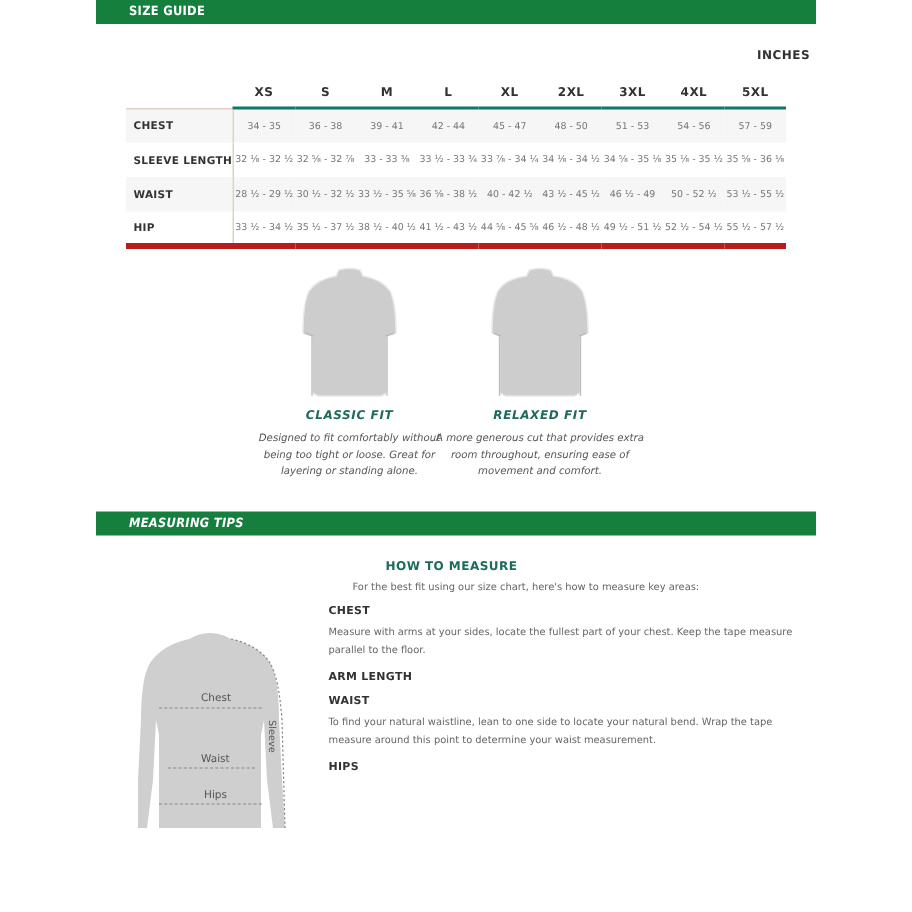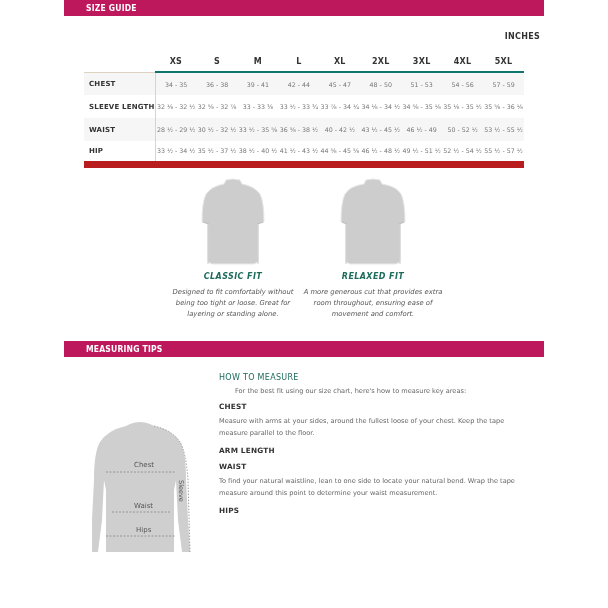--- a/index.html
+++ b/index.html
@@ -1,27 +1,27 @@
 <!DOCTYPE html>
 <html><head>
   <meta charset="utf-8">
   <style>
     * { box-sizing: border-box; margin: 0; padding: 0; }
     html, body { width: 608px; height: 608px; background: #ffffff; overflow: hidden; }
     body { position: relative; font-family: "DejaVu Sans", sans-serif; color: #555; }
 
     .bar {
       position: absolute; left: 64px; width: 480px; height: 16px;
-      background: #be185d; color: #fff;
+      background: #15803d; color: #fff;
       font-family: "DejaVu Sans Condensed", "DejaVu Sans", sans-serif;
       font-weight: bold; font-size: 8.5px; letter-spacing: 0.2px;
       padding-left: 22px; line-height: 16px;
     }
     #bar-size { top: 0; }
-    #bar-tips { top: 341px; }
+    #bar-tips { top: 341px; font-style: italic; }
 
     .units {
       position: absolute; top: 32px; left: 490px; width: 50px; text-align: right;
       font-weight: bold; font-size: 8px; color: #333; letter-spacing: 0.3px;
     }
 
     table.size {
       position: absolute; top: 52px; left: 84px; width: 440px;
       border-collapse: collapse; font-size: 6.3px;
     }
@@ -29,35 +29,35 @@
       font-weight: bold; font-size: 8px; color: #333; height: 20px;
       text-align: center; border-bottom: 2px solid #0f766e; letter-spacing: 0.3px;
     }
     table.size th.corner { width: 58px; border-bottom: 1px solid #ddd3c0; }
     table.size td { height: 23px; text-align: center; color: #777; white-space: nowrap; }
     table.size td.rowhead {
       text-align: left; font-weight: bold; font-size: 7px; color: #333;
       padding-left: 5px; border-right: 1px solid #ddd3c0; letter-spacing: 0.2px;
     }
     table.size tr.shade td { background: #f6f6f6; }
-    table.size tr.last td { border-bottom: 7px solid #b91c1c; }
+    table.size tr.last td { border-bottom: 4px solid #b91c1c; }
 
     .fit { position: absolute; top: 178px; width: 140px; text-align: center; font-style: italic; }
     #fit-classic { left: 163px; }
-    #fit-relaxed { left: 303px; }
+    #fit-relaxed { left: 290px; }
     .fit svg { display: block; margin: 0 auto; }
     .fit-title {
       margin-top: 6px; font-weight: bold; font-size: 8px; color: #1c6b5b; letter-spacing: 0.4px;
     }
     .fit-desc { margin-top: 6px; font-size: 6.8px; line-height: 11px; color: #555; }
 
     .body-fig { position: absolute; left: 92px; top: 420px; }
 
     .tips { position: absolute; left: 219px; top: 373px; width: 310px; }
-    .tips-title { font-weight: normal; font-size: 8px; color: #1c6b5b; letter-spacing: 0.3px; }
+    .tips-title { font-weight: bold; font-size: 8px; color: #1c6b5b; letter-spacing: 0.3px; margin-left: 38px; }
     .tips-intro { margin-top: 5px; font-size: 6.6px; color: #666; padding-left: 16px; }
     .tip { margin-top: 7px; }
     .tip-head { font-weight: bold; font-size: 7.3px; color: #333; letter-spacing: 0.2px; }
     .tip-text { margin-top: 4px; font-size: 6.6px; line-height: 12px; color: #666; }
   </style>
 </head>
 <body>
 
 <div id="bar-size" class="bar">
   <span>SIZE GUIDE</span>
@@ -169,21 +169,21 @@
   <span style="position:absolute;left:44px;top:106px;font-size:7px;color:#555;">Hips</span>
   <span style="position:absolute;left:93px;top:60px;font-size:6.5px;color:#555;transform:rotate(90deg);transform-origin:left top;">Sleeve</span>
 </div>
 
 <div class="tips">
   <div class="tips-title">HOW TO MEASURE</div>
   <div class="tips-intro">For the best fit using our size chart, here's how to measure key areas:</div>
 
   <div class="tip">
     <div class="tip-head">CHEST</div>
-    <div class="tip-text">Measure with arms at your sides, around the fullest loose of your chest. Keep the tape measure parallel to the floor.</div>
+    <div class="tip-text">Measure with arms at your sides, locate the fullest part of your chest. Keep the tape measure parallel to the floor.</div>
   </div>
   <div class="tip">
     <div class="tip-head">ARM LENGTH</div>
   </div>
   <div class="tip">
     <div class="tip-head">WAIST</div>
     <div class="tip-text">To find your natural waistline, lean to one side to locate your natural bend. Wrap the tape measure around this point to determine your waist measurement.</div>
   </div>
   <div class="tip">
     <div class="tip-head">HIPS</div>

